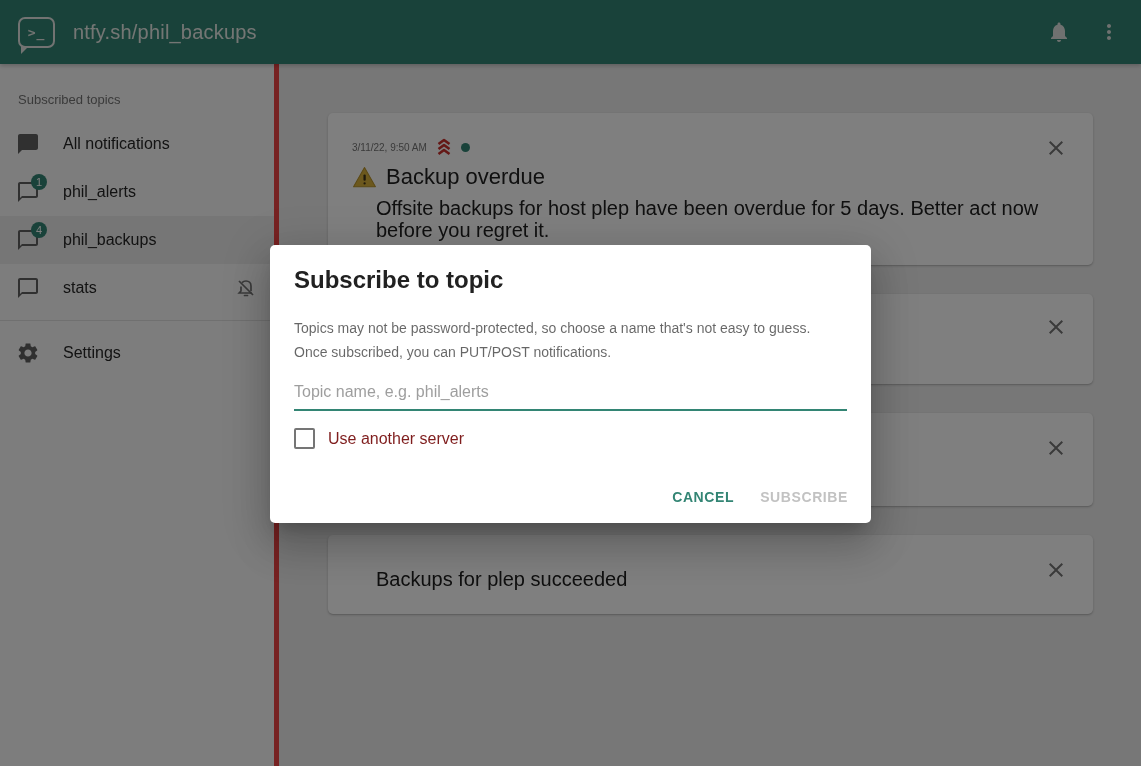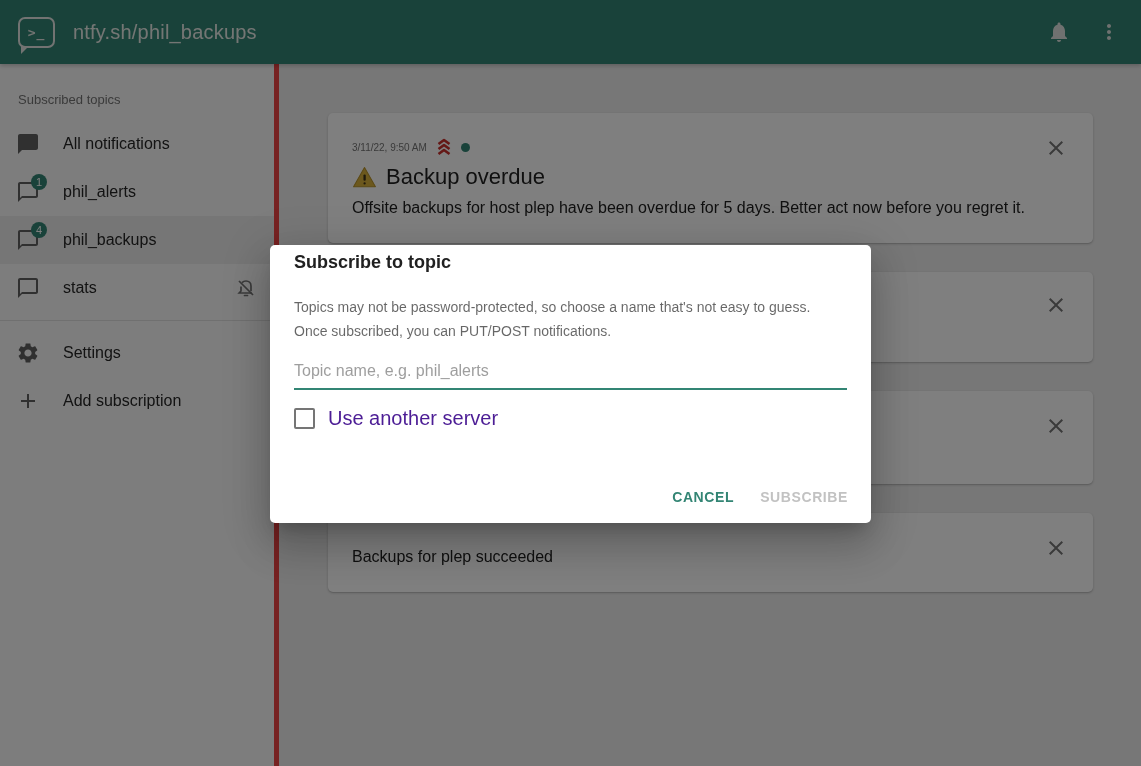--- a/index.html
+++ b/index.html
@@ -44,36 +44,36 @@
         box-shadow:0 1px 3px rgba(0,0,0,.18),0 1px 1px rgba(0,0,0,.1);
         padding:24px;box-sizing:border-box;}
   .card.stub-1{height:90px;}
   .card.stub-2{height:93px;}
   .close-btn{position:absolute;top:23px;right:25px;width:24px;height:24px;cursor:pointer;}
   .close-btn svg{fill:#757575;}
   .time-row{display:flex;align-items:center;gap:7px;font-size:10px;color:#757575;}
   .prio{width:20px;height:20px;}
   .dot{width:9px;height:9px;border-radius:50%;background:#338574;}
   .card-title{display:flex;align-items:center;gap:9px;margin-top:7px;font-size:22px;color:#212121;}
-  .card-body{margin-top:7px;font-size:16px;color:#212121;line-height:22px;}
+  .card-body{margin-top:7px;font-size:20px;color:#212121;line-height:22px;margin-left:24px;}
 
   
   .scrim{position:absolute;inset:0;background:rgba(0,0,0,0.5);z-index:10;}
   .dialog{position:absolute;left:270px;top:245px;width:601px;height:278px;background:#fff;
           border-radius:5px;z-index:20;box-sizing:border-box;
           box-shadow:0 11px 15px -7px rgba(0,0,0,.2),0 24px 38px 3px rgba(0,0,0,.14),0 9px 46px 8px rgba(0,0,0,.12);}
-  .dlg-title{padding:7px 24px 0;font-size:18px;font-weight:700;color:#212121;}
+  .dlg-title{padding:21px 24px 0;font-size:24px;font-weight:700;color:#212121;}
   .dlg-desc{padding:22px 24px 0;font-size:14px;line-height:24px;color:rgba(0,0,0,.6);}
   .dlg-input{display:block;margin:13px 24px 16px;width:553px;border:none;outline:none;
              border-bottom:2px solid #338574;font-size:16px;padding:6px 0 8px;
              font-family:"Liberation Sans",sans-serif;color:#212121;background:transparent;}
   .dlg-input::placeholder{color:#9e9e9e;opacity:1;}
   .dlg-check-row{display:flex;align-items:center;gap:13px;margin:17px 24px 0;cursor:pointer;}
   .checkbox{width:17px;height:17px;border:2px solid #757575;border-radius:2px;background:#fff;}
-  .dlg-check-label{font-size:20px;color:#4c1d95;}
+  .dlg-check-label{font-size:16px;color:#7f1d1d;}
   .dlg-actions{position:absolute;right:10px;bottom:9px;display:flex;align-items:center;}
   .dlg-btn{border:none;background:none;font-family:"Liberation Sans",sans-serif;font-size:14px;
            font-weight:bold;letter-spacing:.6px;padding:9px 13px;cursor:pointer;border-radius:4px;}
   .dlg-btn.cancel{color:#338574;}
   .dlg-btn.subscribe{color:#c2c2c2;cursor:default;}
 </style>
 </head>
 <body>
 
 <div class="app">
@@ -149,28 +149,20 @@
     <div class="nav-item">
       <span class="nav-icon">
         <svg width="24" height="24" viewBox="0 0 24 24">
             <path d="M19.14 12.94c.04-.3.06-.61.06-.94s-.02-.64-.07-.94l2.03-1.58c.18-.14.23-.41.12-.61l-1.92-3.32c-.12-.22-.37-.29-.59-.22l-2.39.96c-.5-.38-1.03-.7-1.62-.94l-.36-2.54c-.04-.24-.24-.41-.48-.41h-3.84c-.24 0-.43.17-.47.41l-.36 2.54c-.59.24-1.13.57-1.62.94l-2.39-.96c-.22-.08-.47 0-.59.22L2.74 8.87c-.12.21-.08.47.12.61l2.03 1.58c-.05.3-.09.63-.09.94s.02.64.07.94l-2.03 1.58c-.18.14-.23.41-.12.61l1.92 3.32c.12.22.37.29.59.22l2.39-.96c.5.38 1.03.7 1.62.94l.36 2.54c.05.24.24.41.48.41h3.84c.24 0 .44-.17.47-.41l.36-2.54c.59-.24 1.13-.56 1.62-.94l2.39.96c.22.08.47 0 .59-.22l1.92-3.32c.12-.22.07-.47-.12-.61l-2.01-1.58zM12 15.6c-1.98 0-3.6-1.62-3.6-3.6s1.62-3.6 3.6-3.6 3.6 1.62 3.6 3.6-1.62 3.6-3.6 3.6z"></path>
           </svg>
       </span>
       <span class="nav-label">Settings</span>
     </div>
 
 
-    <div class="nav-item">
-      <span class="nav-icon">
-        <svg width="24" height="24" viewBox="0 0 24 24" fill="#757575">
-            <path d="M19 13h-6v6h-2v-6H5v-2h6V5h2v6h6v2z"></path>
-          </svg>
-      </span>
-      <span class="nav-label">Add subscription</span>
-    </div>
   </div>
 
   <div class="main">
     <div class="cards">
 
       <div class="card">
         <div class="time-row">
           <span>3/11/22, 9:50 AM</span>
           <span class="prio">
             <svg width="20" height="20" viewBox="0 0 20 20" fill="none" stroke="#c9302c" stroke-width="2.6" stroke-linejoin="round">

